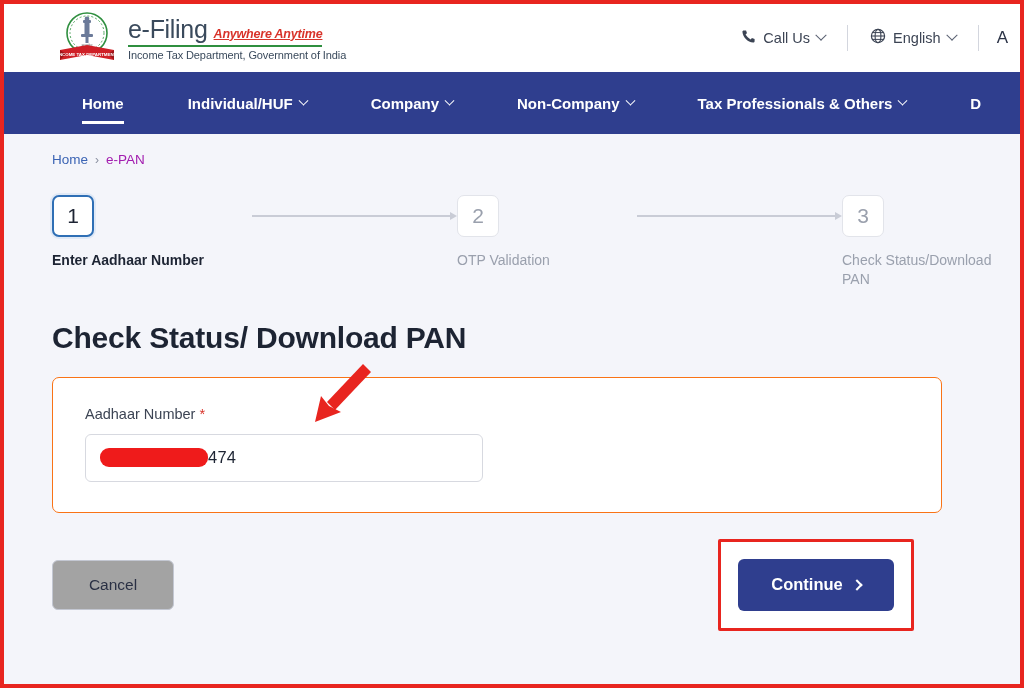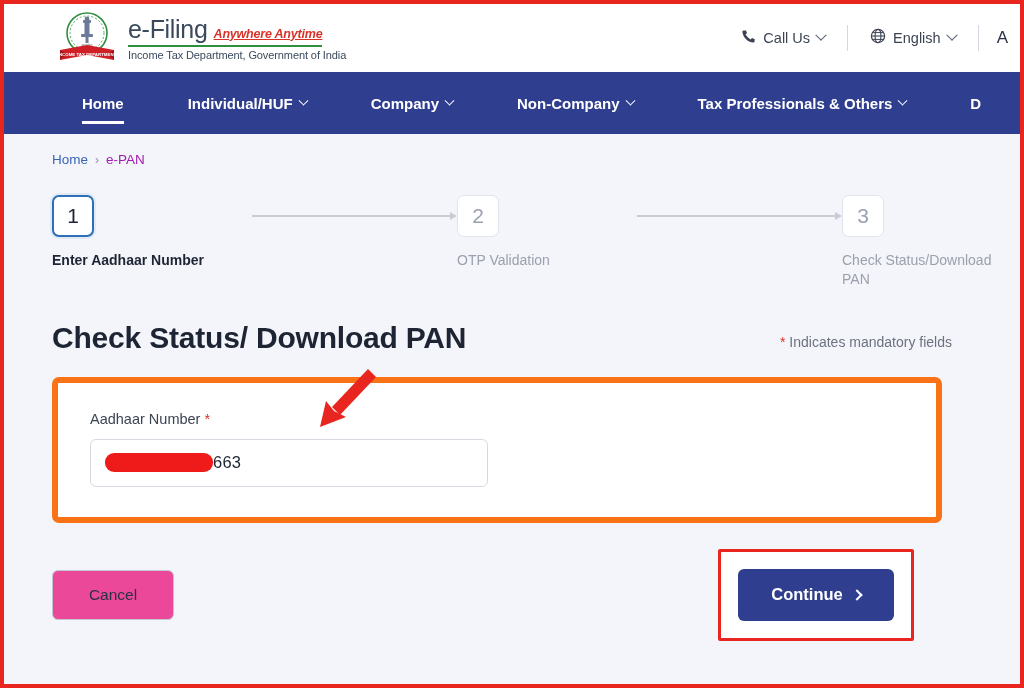--- a/index.html
+++ b/index.html
@@ -188,21 +188,21 @@
     padding-bottom: 5px;
   }
   .mandatory .star { color: #d8332a; }
 
   
   .card {
     margin: 22px 0 0 48px;
     width: 890px;
     background: #ffffff;
     border-radius: 7px;
-    border: 6px solid #f97316;
+    border: 1px solid #f97316;
     padding: 28px 0 30px 32px;
     position: relative;
   }
   .field-label {
     font-size: 14.5px; color: #3c4454;
     margin-bottom: 12px;
   }
   .field-label .star { color: #d8332a; }
   .aadhaar-input {
     width: 398px; height: 48px;
@@ -234,21 +234,21 @@
   
   .btn-row {
     display: flex; align-items: center;
     padding: 26px 0 0 48px;
     width: 938px;
   }
   .btn-cancel {
     width: 122px; height: 50px;
     border: 1px solid #c3c7d2;
     border-radius: 6px;
-    background: #ec4899;
+    background: #a3a3a3;
     color: #2a3044;
     font-size: 15.5px;
     display: flex; align-items: center; justify-content: center;
     font-family: "Liberation Sans", sans-serif;
   }
   .continue-wrap {
     margin-left: auto;
     margin-right: 28px;
     padding: 17px;
     border: 3px solid #e8251f;
@@ -390,35 +390,31 @@
           <div class="arrowhead"></div>
       </div>
       <div class="step">
         <div class="step-box">3</div>
         <div class="step-label">Check Status/Download PAN</div>
       </div>
     </div>
 
     <div class="title-row">
       <div class="page-title">Check Status/ Download PAN</div>
-      <div class="mandatory">
-        <span class="star">*</span>
-        <span>Indicates mandatory fields</span>
-      </div>
     </div>
 
     <div class="card">
       <div class="field-label">
         <span>Aadhaar Number</span>
         <span class="star">*</span>
       </div>
 
       <div class="aadhaar-input">
         <span class="redaction"></span>
-          <span class="aadhaar-tail">663</span>
+          <span class="aadhaar-tail">474</span>
       </div>
 
       <div class="anno-arrow">
         <svg width="110" height="80" viewBox="0 0 110 80">
           <g fill="#e8251f">
             <path d="M96 4 L58 44 L70 50 L44 60 L50 34 L58 44 Z"></path>
             <path d="M92 2 L100 10 L64 48 L56 40 Z"></path>
           </g>
         </svg>
       </div>

